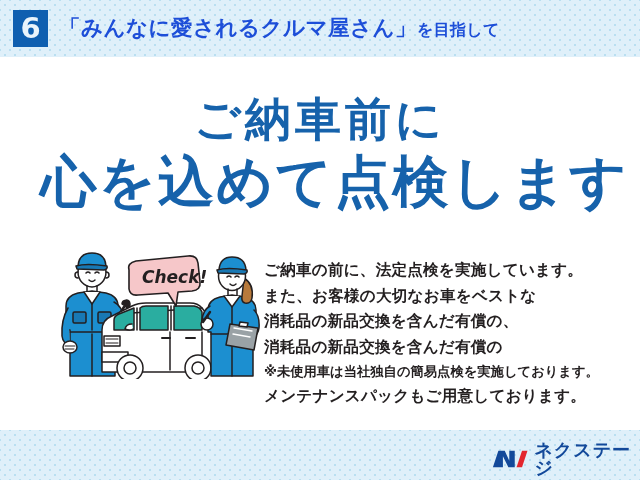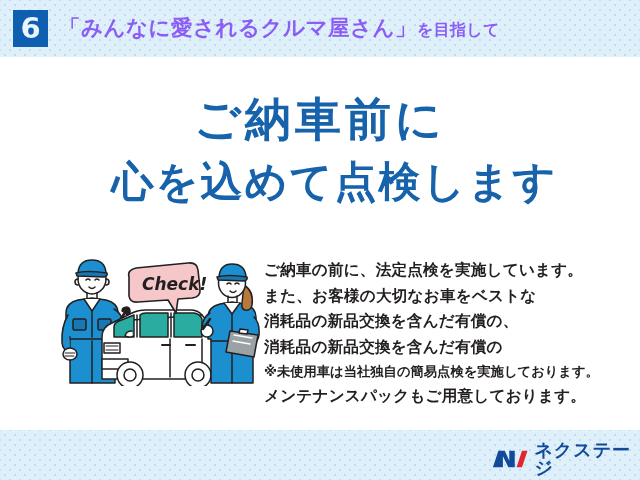--- a/index.html
+++ b/index.html
@@ -54,21 +54,21 @@
     color: #eaf4fb;
     font-size: 29px;
     font-weight: bold;
     line-height: 37px;
     text-align: center;
     letter-spacing: 0;
     font-family: "DejaVu Sans", sans-serif;
   }
   #header-title {
     margin-left: 11px;
-    color: #8b5cf6;
+    color: #1d4ed8;
     white-space: nowrap;
     line-height: 1;
   }
   #header-title .big {
     font-size: 21.5px;
     font-weight: bold;
     letter-spacing: 0.5px;
   }
   #header-title .small {
     font-size: 16px;
@@ -88,21 +88,21 @@
     font-family: "DejaVu Sans", sans-serif;
   }
   #headline .hl-line1 {
     display: block;
     font-size: 46px;
     line-height: 62px;
     letter-spacing: 4px;
   }
   #headline .hl-line2 {
     display: block;
-    font-size: 42px;
+    font-size: 56px;
     line-height: 64px;
     letter-spacing: 2px;
     padding-left: 29px;
   }
 
   
   #body-copy {
     position: absolute;
     left: 264px;
     top: 258px;
@@ -121,21 +121,21 @@
   #body-copy .bline.note {
     font-size: 13.3px;
     line-height: 24px;
     letter-spacing: 0;
   }
 
   
   #illustration {
     position: absolute;
     left: 58px;
-    top: 251px;
+    top: 244px;
     width: 210px;
     height: 135px;
   }
   #illustration svg { display: block; }
 
   
   #logo {
     position: absolute;
     left: 492px;
     top: 446px;

